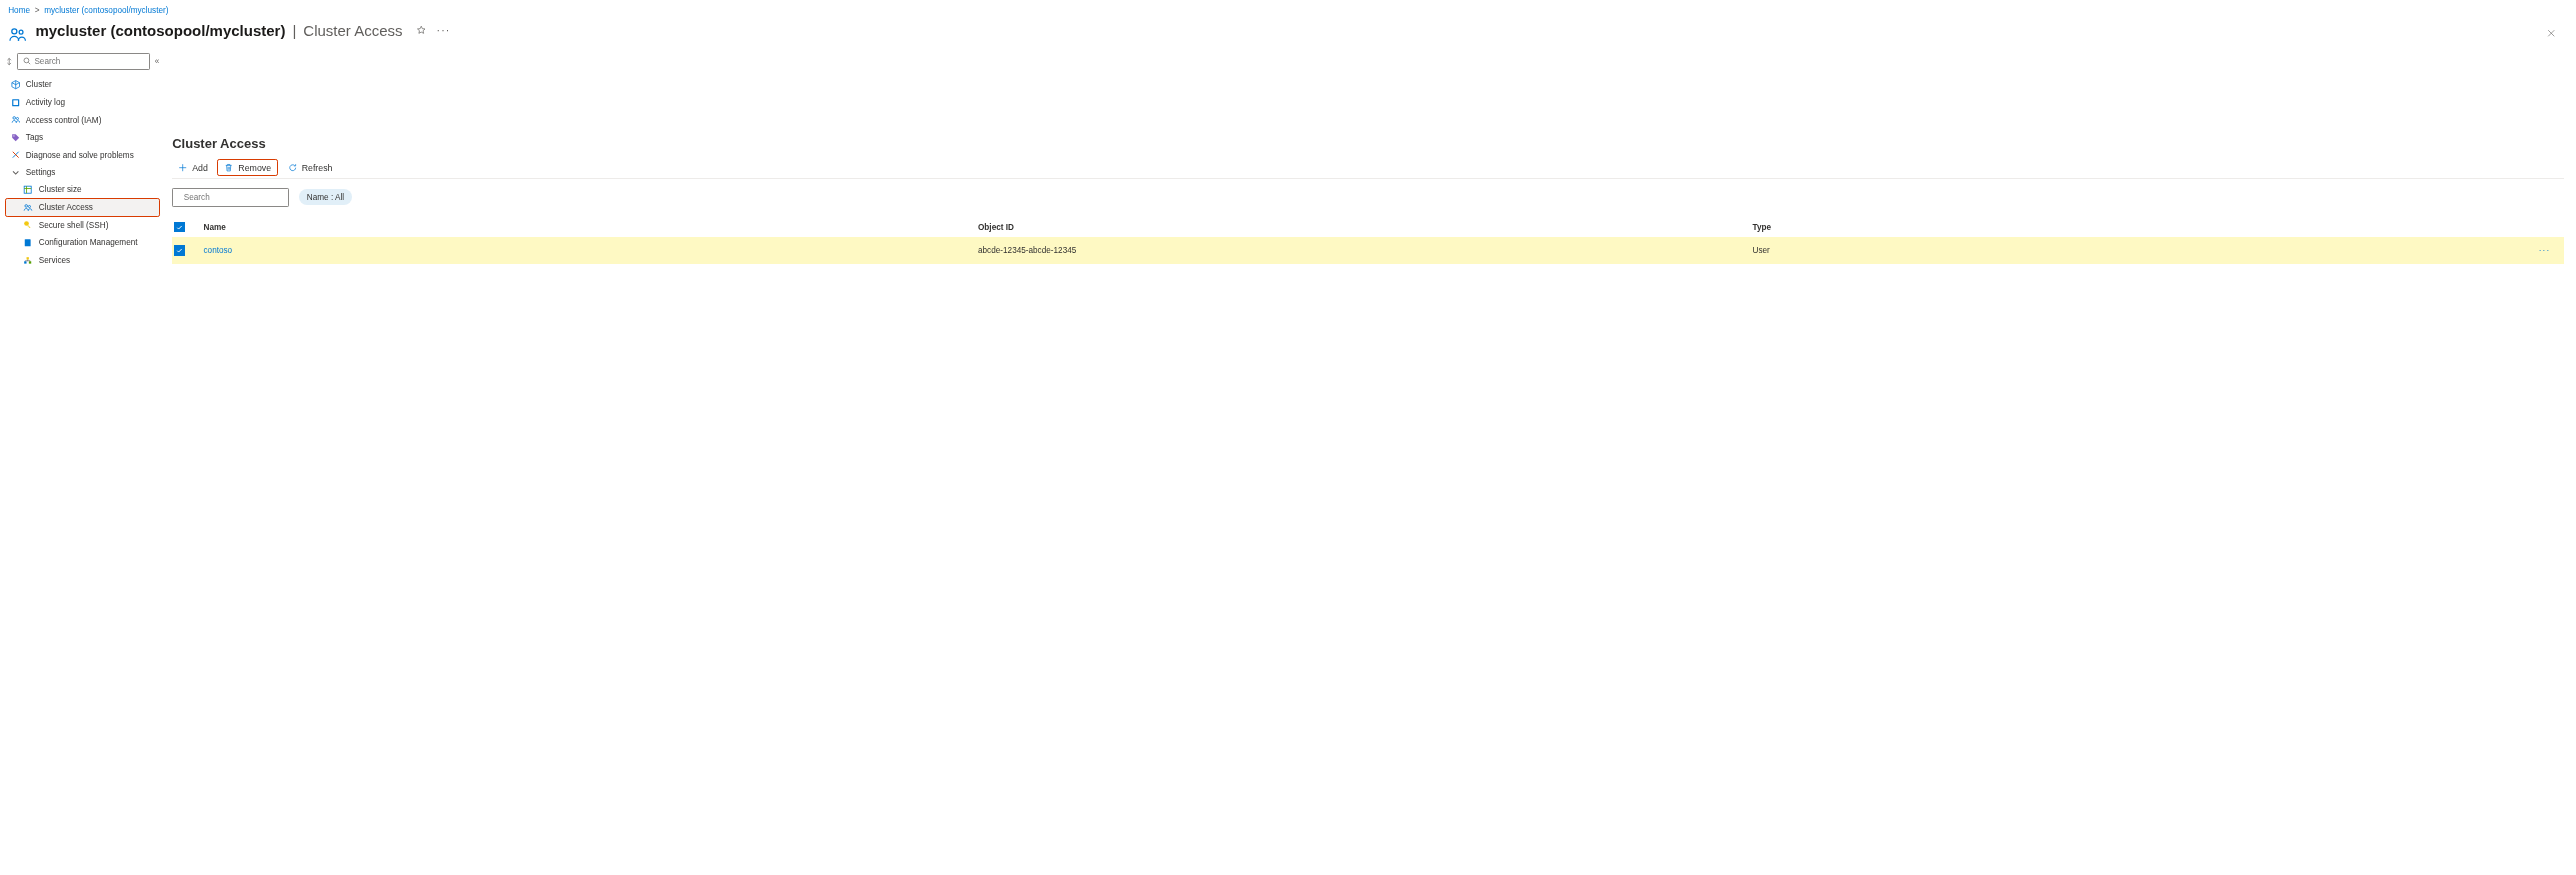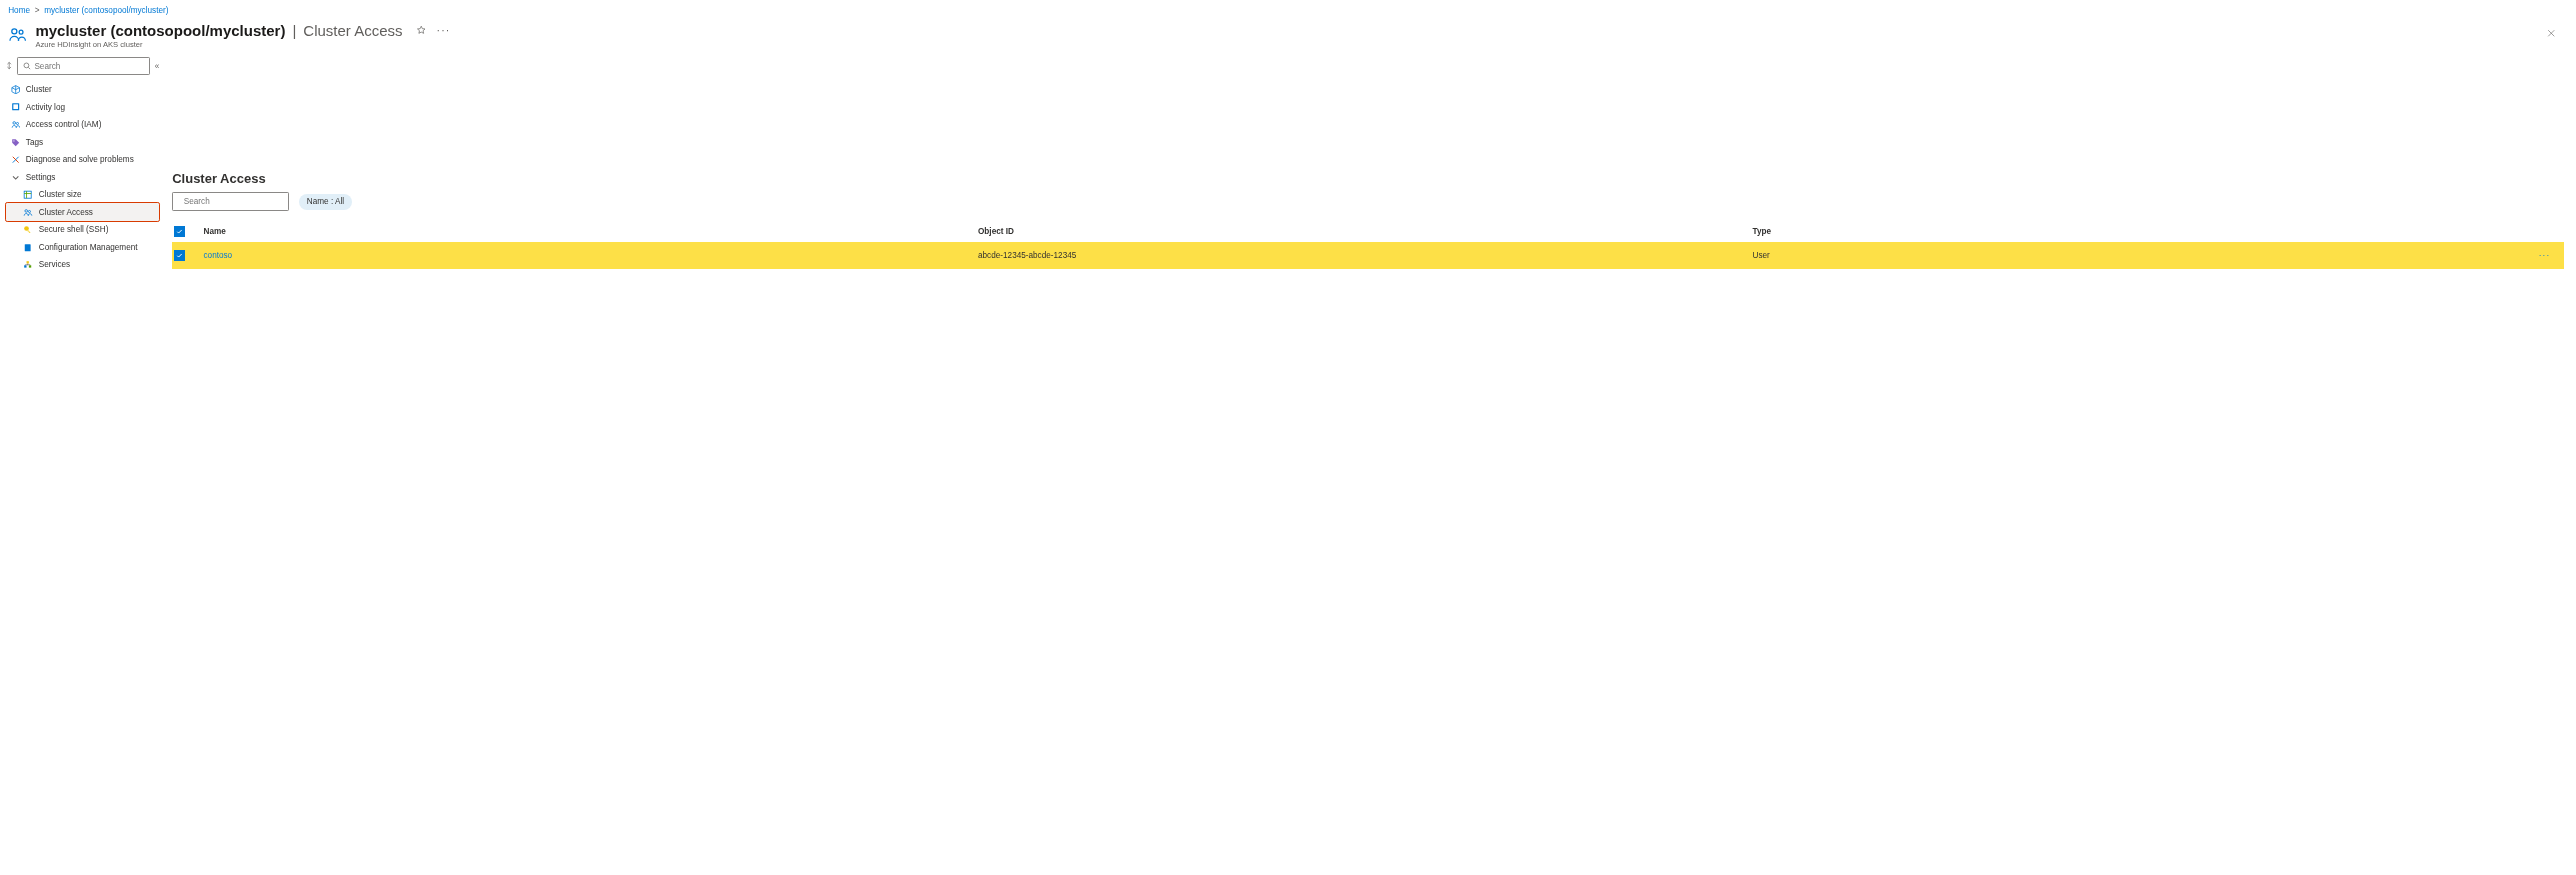--- a/index.html
+++ b/index.html
@@ -89,21 +89,21 @@
   .filter-search input { border:none; outline:none; flex:1; font-size:8.2px; background:transparent; }
   .type-pill {
     background:#e1eff8; color:#323130; padding:3.5px 8.2px; border-radius:9.4px;
     font-size:8.2px; cursor:pointer;
   }
   .type-pill b { font-weight:400; }
 
   .table { width:100%; }
   .thead, .trow { display:grid; grid-template-columns: 29px 2fr 2fr 2fr 35px; align-items:center; }
   .thead { padding:4.7px 2.3px; font-weight:600; color:#323130; }
-  .trow { padding:8.2px 2.3px; background:#fde047; }
+  .trow { padding:8.2px 2.3px; background:#fef9c3; }
   .chk {
     width:10.5px; height:10.5px; background:#0078d4; border:0.6px solid #0078d4;
     display:inline-flex; align-items:center; justify-content:center; cursor:pointer;
   }
   .chk svg { width:7px; height:7px; color:#fff; }
   .link-cell { color:#0078d4; cursor:pointer; }
   .row-menu { color:#0078d4; cursor:pointer; text-align:center; letter-spacing:1.2px; }
 
   svg { display:block; }
 </style>
@@ -132,21 +132,20 @@
       <span class="header-section">Cluster Access</span>
       <span class="header-actions">
         <span class="icon-btn">
           <svg width="10.5" height="10.5" viewBox="0 0 24 24" fill="none" stroke="currentColor" stroke-width="1.6">
               <path d="M12 2.8l2.6 5.6 6 .6-4.5 4.1 1.3 6L12 16.2 6.6 19l1.3-6L3.4 9l6-.6z"></path>
             </svg>
         </span>
         <span class="icon-btn" style="font-size:10.5px; letter-spacing:1.2px;">···</span>
       </span>
     </div>
-    <div class="header-subtitle">Azure HDInsight on AKS cluster</div>
   </div>
   <div class="close-area">
     <span class="icon-btn">
       <svg width="10.5" height="10.5" viewBox="0 0 24 24" stroke="currentColor" stroke-width="1.4">
           <path d="M5 5l14 14M19 5L5 19"></path>
         </svg>
     </span>
   </div>
 </div>
 
@@ -272,20 +271,46 @@
             <path d="M8 6v3M4 9V8h8v1" stroke="#605e5c" stroke-width="1"></path>
           </svg>
         </span>
       <span>Services</span>
     </div>
   </div>
 
   <div class="main">
     <div class="page-heading">Cluster Access</div>
 
+    <div class="toolbar">
+      <div class="tool-btn">
+        <span class="tool-icon">
+            <svg viewBox="0 0 16 16" stroke="currentColor" stroke-width="1.2">
+              <path d="M8 2v12M2 8h12"></path>
+            </svg>
+          </span>
+        <span>Add</span>
+      </div>
+      <div class="tool-btn highlight-box">
+        <span class="tool-icon">
+            <svg viewBox="0 0 16 16" fill="none" stroke="currentColor" stroke-width="1.2">
+              <path d="M3 4h10M6 4V2.5h4V4M4.5 4l.7 9.5h5.6L11.5 4M7 6.5v5M9 6.5v5"></path>
+            </svg>
+          </span>
+        <span>Remove</span>
+      </div>
+      <div class="tool-btn">
+        <span class="tool-icon">
+            <svg viewBox="0 0 16 16" fill="none" stroke="currentColor" stroke-width="1.2">
+              <path d="M13 8a5 5 0 11-1.8-3.8M13 2v3h-3"></path>
+            </svg>
+          </span>
+        <span>Refresh</span>
+      </div>
+    </div>
 
     <div class="filter-row">
       <div class="filter-search">
         <svg width="8.2" height="8.2" viewBox="0 0 24 24" fill="none" stroke="#605e5c" stroke-width="2">
             <circle cx="10" cy="10" r="7"></circle>
             <path d="M21 21l-5.5-5.5"></path>
           </svg>
         <input type="text" placeholder="Search" style="">
       </div>
       <div class="type-pill">

